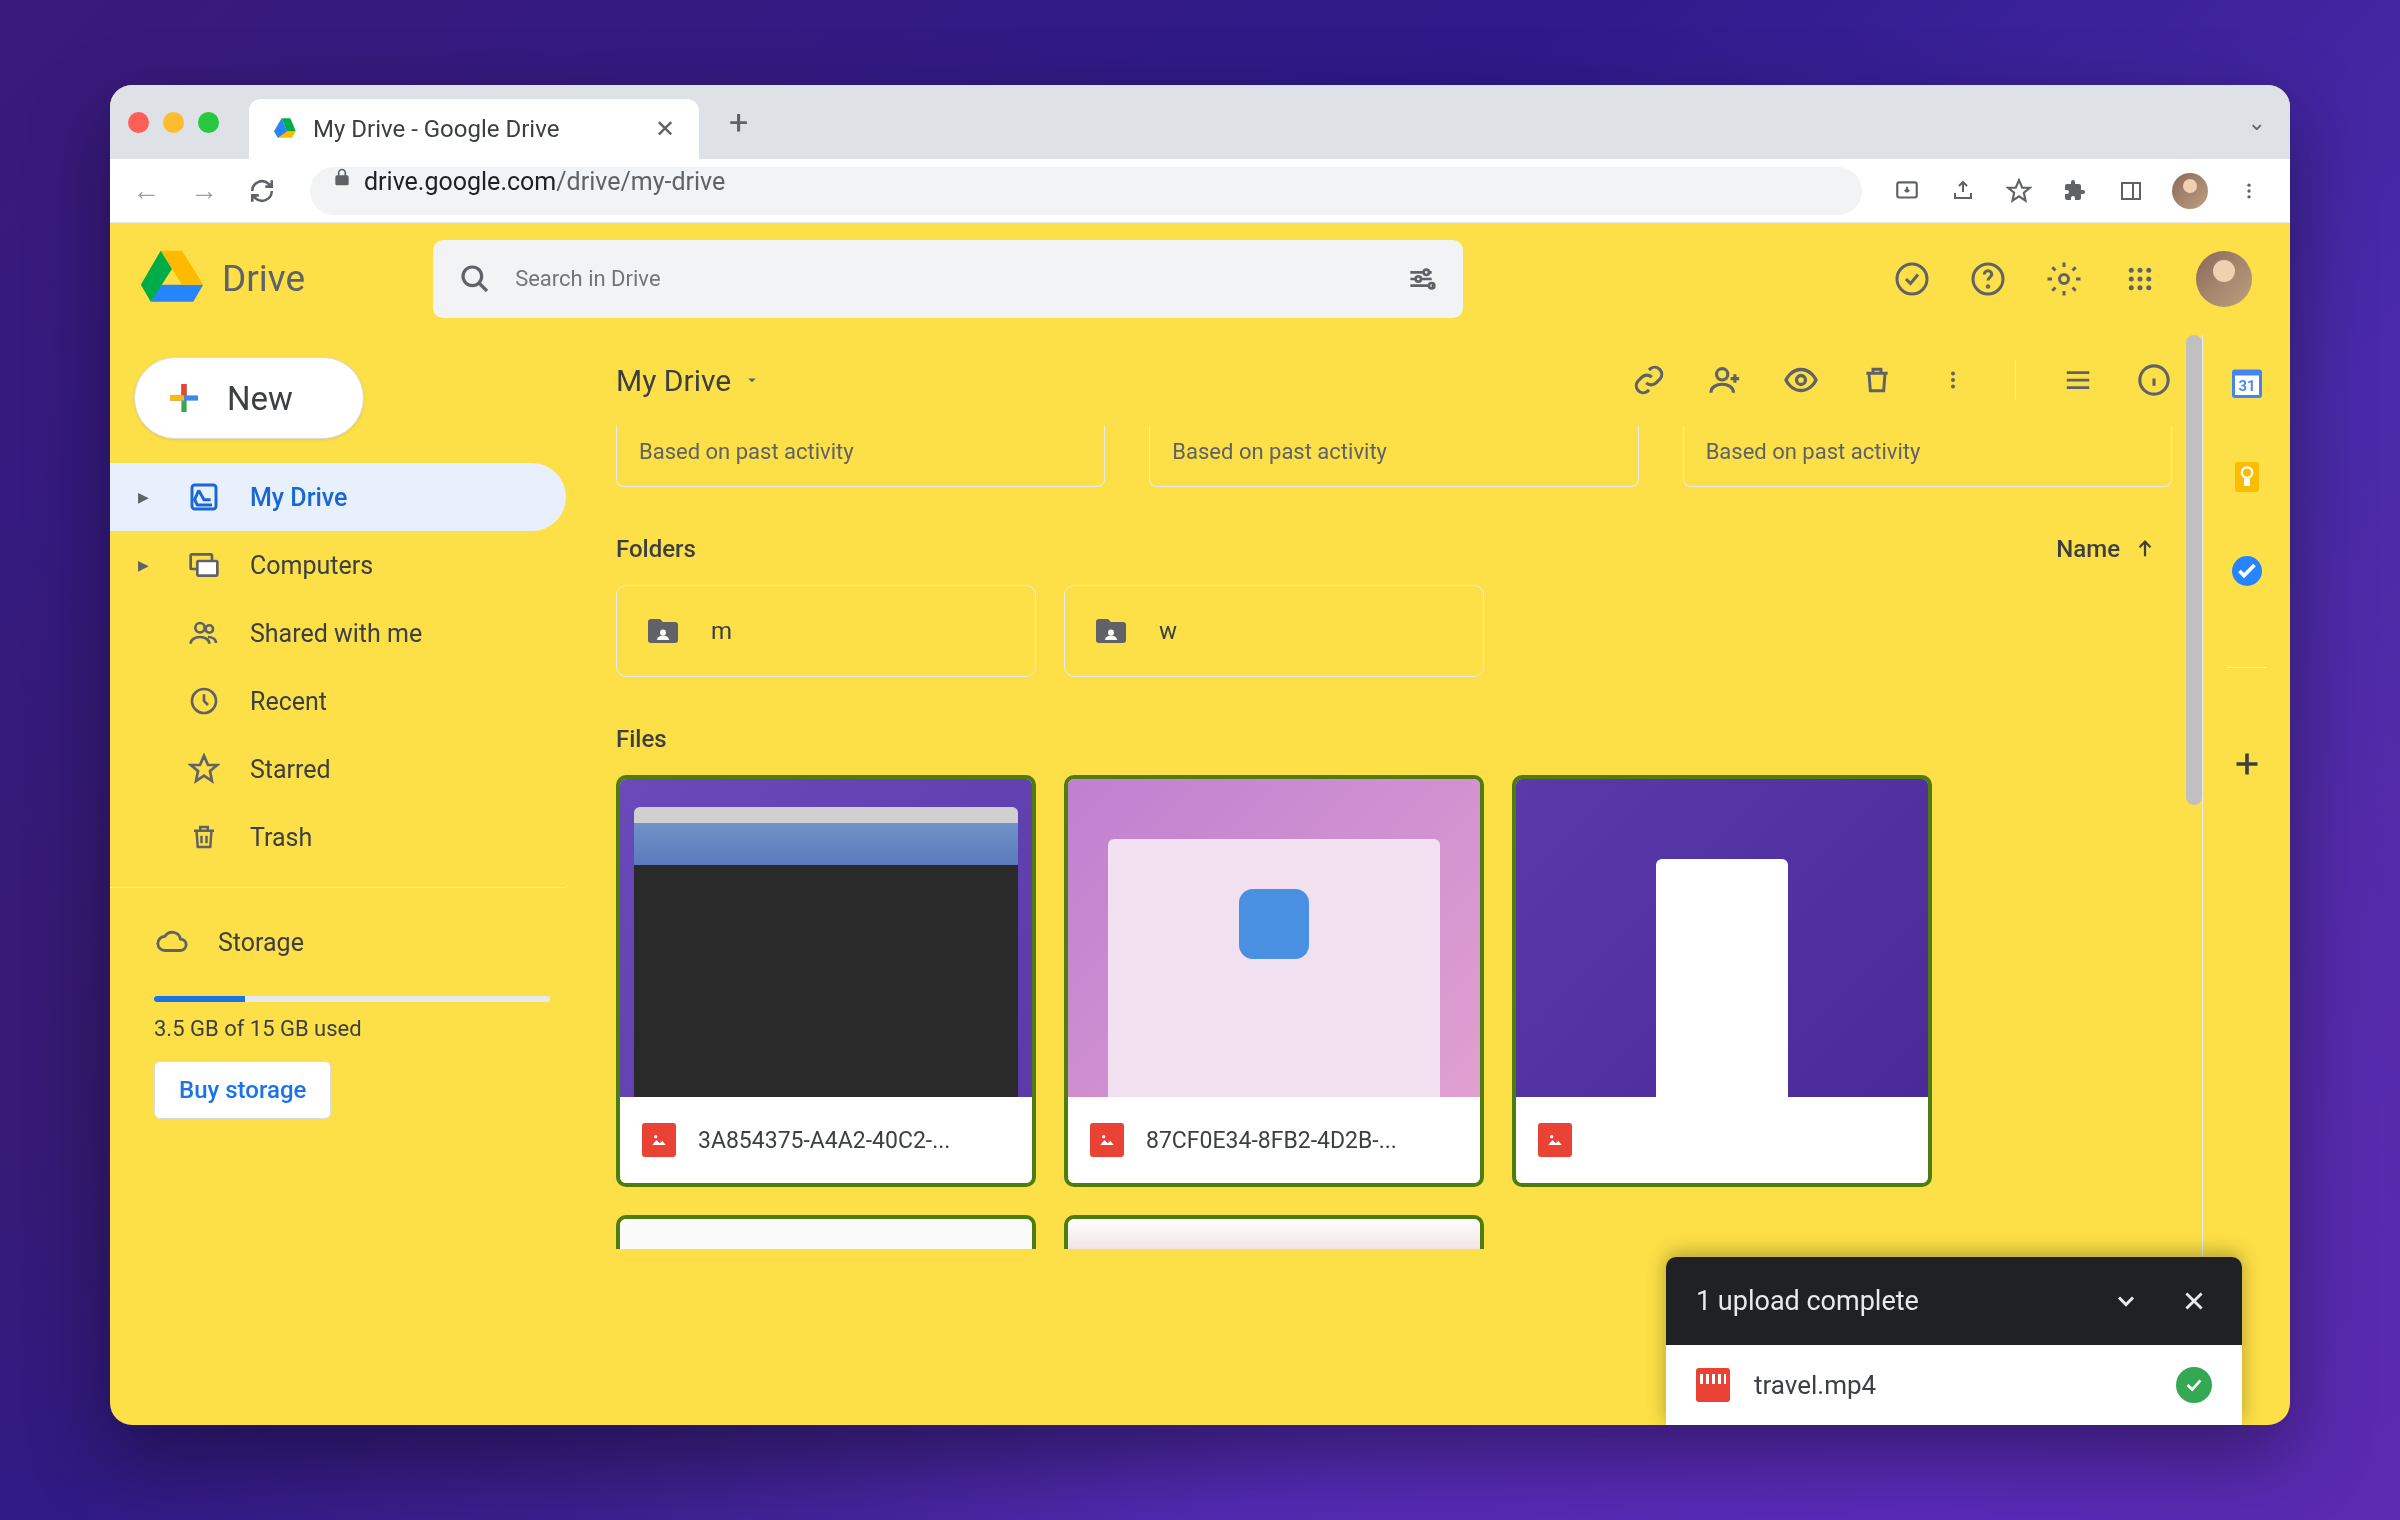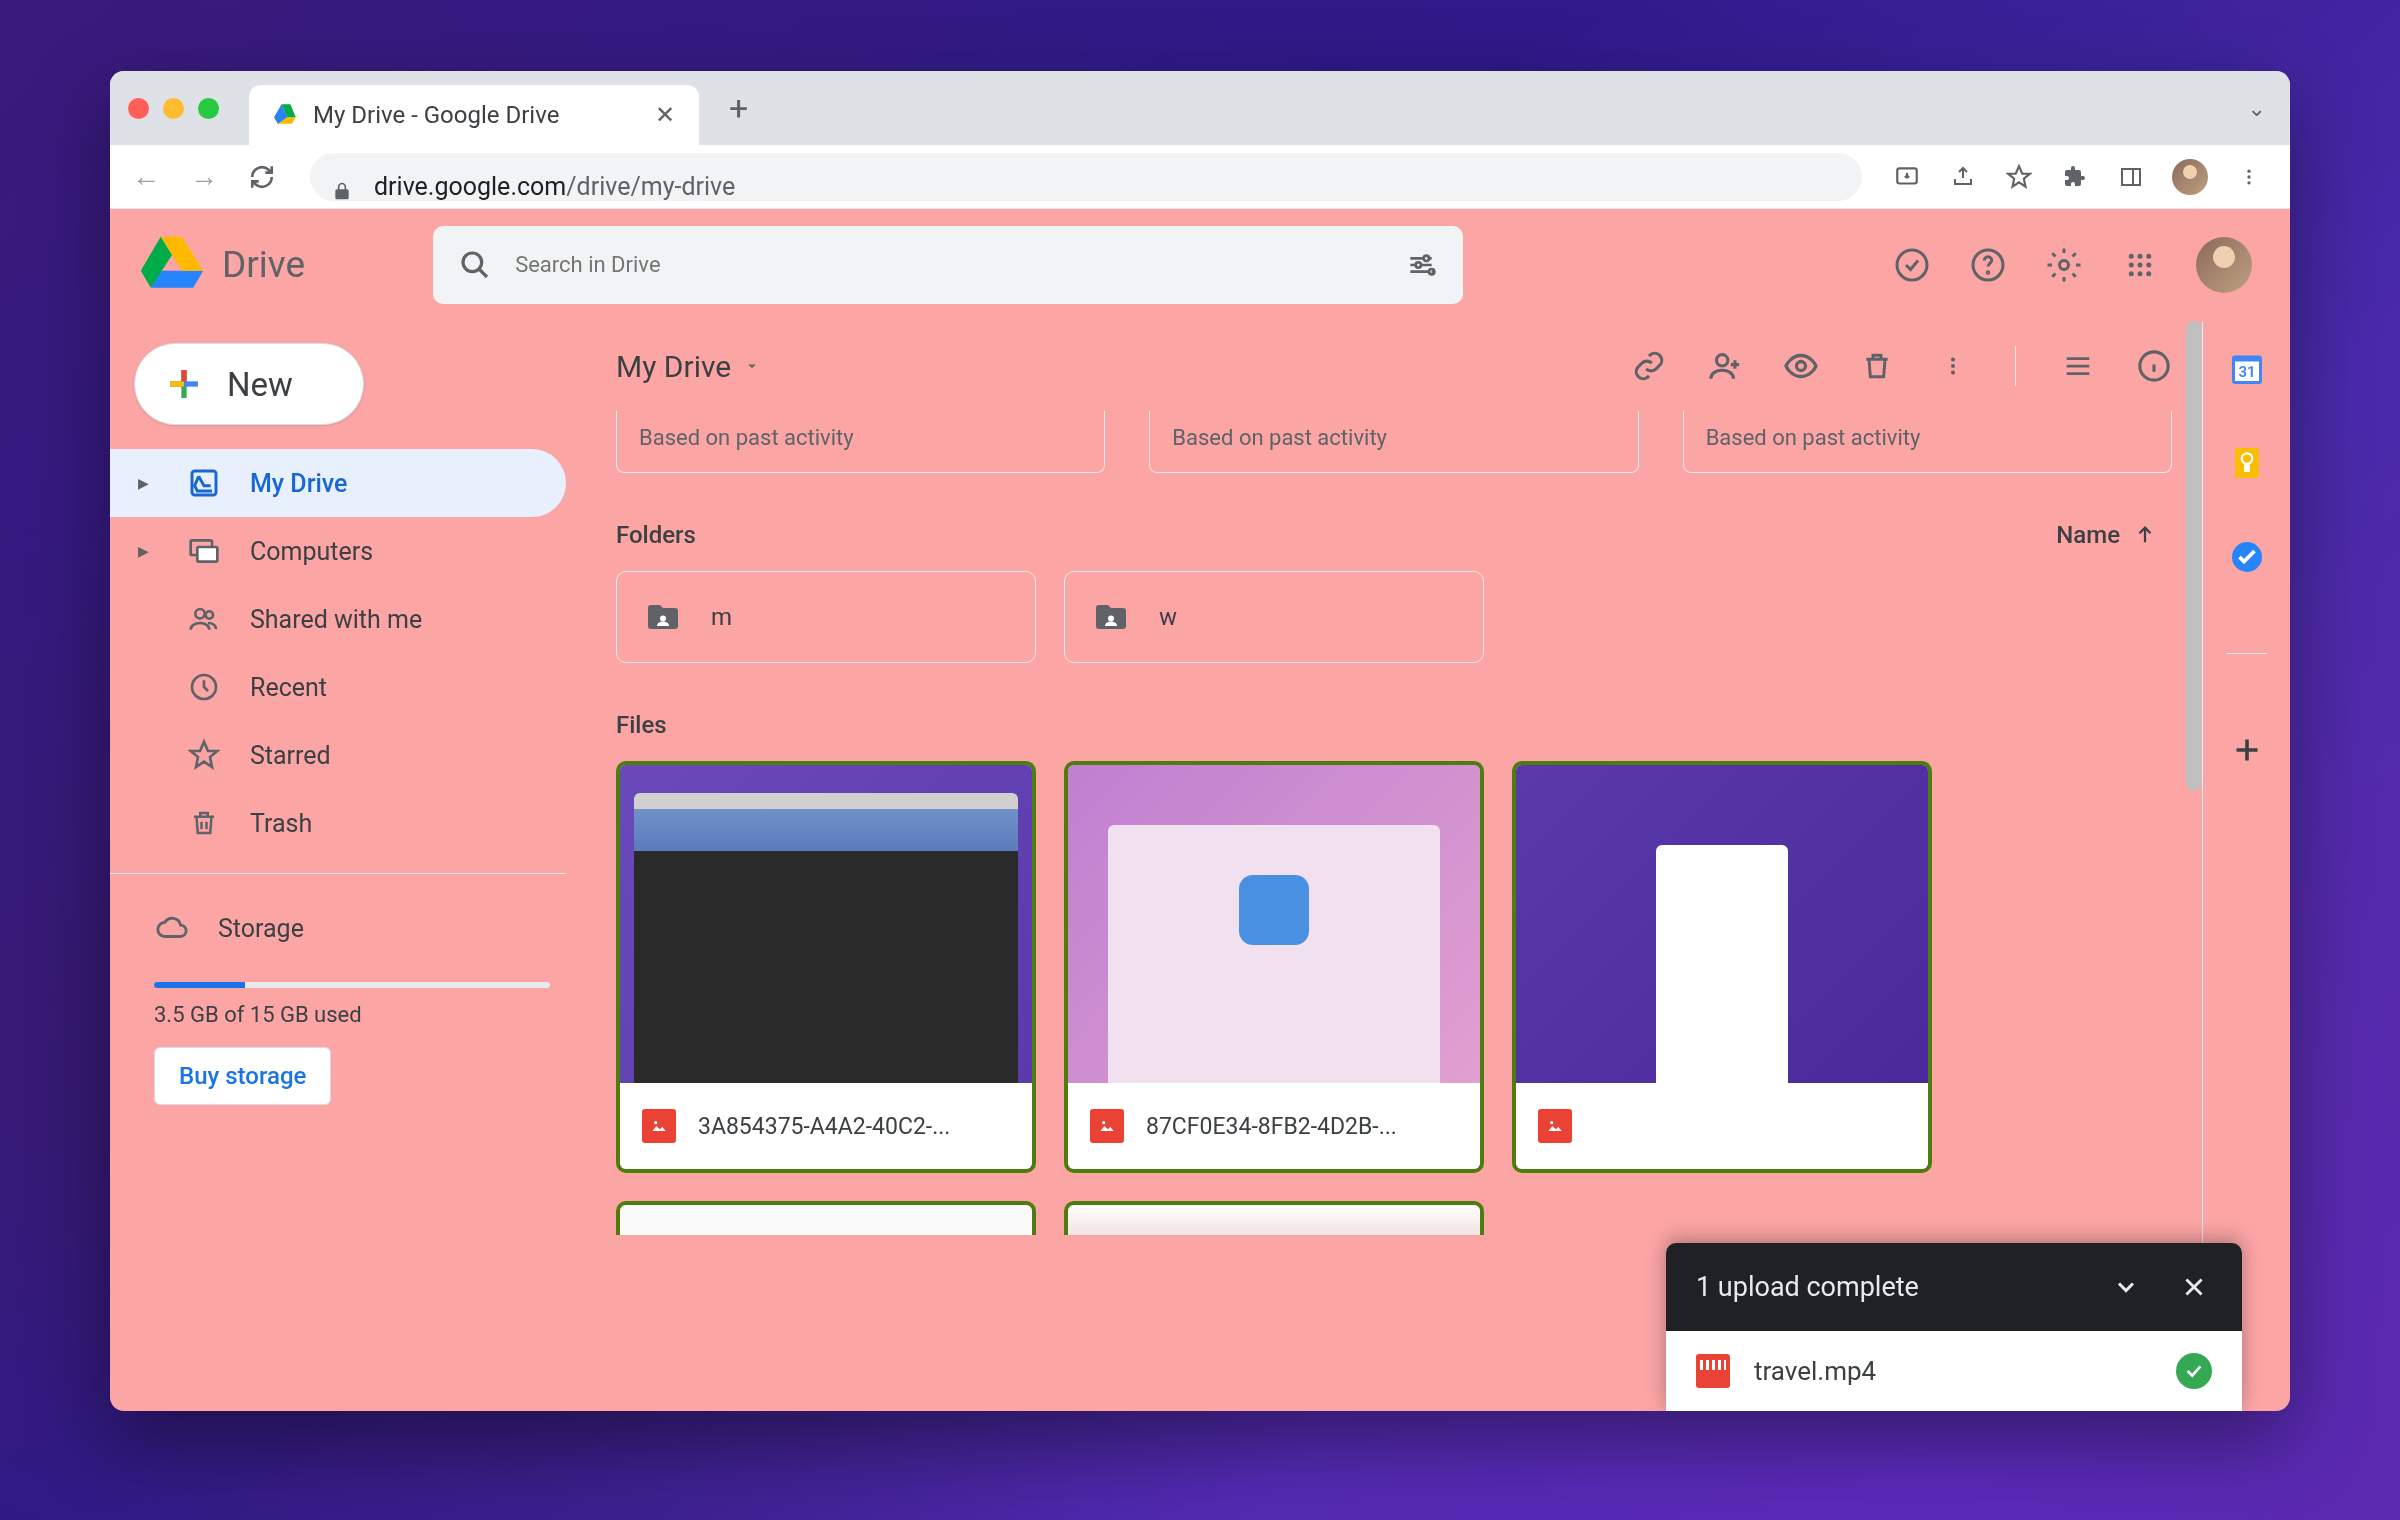--- a/index.html
+++ b/index.html
@@ -1,35 +1,35 @@
 <!DOCTYPE html>
 <html><head>
 <meta charset="utf-8">
 <style>
 *{margin:0;padding:0;box-sizing:border-box;font-family:-apple-system,BlinkMacSystemFont,"Segoe UI",Roboto,Helvetica,Arial,sans-serif}
 body{background:linear-gradient(135deg,#3a1a7a 0%,#2e1a8a 40%,#4a2aaa 70%,#5a2a9a 100%);width:2400px;height:1520px;position:relative;overflow:hidden}
 body::before{content:"";position:absolute;inset:0;background:radial-gradient(ellipse at 20% 70%,#3a1a6a 0%,transparent 40%),radial-gradient(ellipse at 80% 100%,#5a2aba 0%,transparent 50%)}
-.window{position:absolute;top:71px;left:110px;width:2180px;height:1340px;background:#fca5a5;border-radius:14px;overflow:hidden;box-shadow:0 30px 80px rgba(0,0,0,0.4)}
+.window{position:absolute;top:85px;left:110px;width:2180px;height:1340px;background:#fde047;border-radius:22px;overflow:hidden;box-shadow:0 30px 80px rgba(0,0,0,0.4)}
 
 
 .titlebar{height:74px;background:#dee1e6;display:flex;align-items:center;padding:0 18px;position:relative}
 .traffic{display:flex;gap:14px;margin-right:30px}
 .dot{width:21px;height:21px;border-radius:50%}
 .dot.r{background:#ff5f57}.dot.y{background:#febc2e}.dot.g{background:#28c840}
 .tab{background:#fff;border-radius:12px 12px 0 0;height:60px;margin-top:14px;padding:0 24px;display:flex;align-items:center;gap:14px;width:450px}
 .tab-title{font-size:24px;color:#3c4043;white-space:nowrap;overflow:hidden;text-overflow:ellipsis;flex:1}
 .tab-close{color:#5f6368;font-size:24px;cursor:pointer}
 .newtab{color:#5f6368;font-size:34px;margin-left:30px;cursor:pointer}
 .tabdd{position:absolute;right:24px;color:#5f6368;font-size:22px}
 
 
 .urlbar{height:64px;background:#fff;display:flex;align-items:center;padding:0 18px;gap:22px;border-bottom:1px solid #e8eaed}
 .nav-btn{color:#9aa0a6;font-size:28px;width:36px;height:36px;display:flex;align-items:center;justify-content:center;cursor:pointer}
 .nav-btn.active{color:#5f6368}
-.addr{flex:1;background:#f1f3f4;border-radius:30px;height:48px;display:flex;align-items:flex-end;padding:0 22px;gap:22px;margin:12px 8px}
+.addr{flex:1;background:#f1f3f4;border-radius:30px;height:48px;display:flex;align-items:flex-start;padding:0 22px;gap:12px;margin:12px 8px}
 .addr svg{color:#5f6368}
 .addr-text{font-size:25px;color:#202124}
 .addr-text .host{color:#202124}
 .addr-text .path{color:#5f6368}
 .url-right{display:flex;align-items:center;gap:26px;margin-left:auto;margin-right:8px}
 .url-right .ic{color:#5f6368;width:30px;height:30px;display:flex;align-items:center;justify-content:center;cursor:pointer}
 .avatar{width:36px;height:36px;border-radius:50%;background:linear-gradient(135deg,#8a6a5a,#c0a080);position:relative;overflow:hidden}
 .avatar::after{content:"";position:absolute;top:6px;left:50%;transform:translateX(-50%);width:14px;height:14px;background:#f0d0b0;border-radius:50%}
 
 

